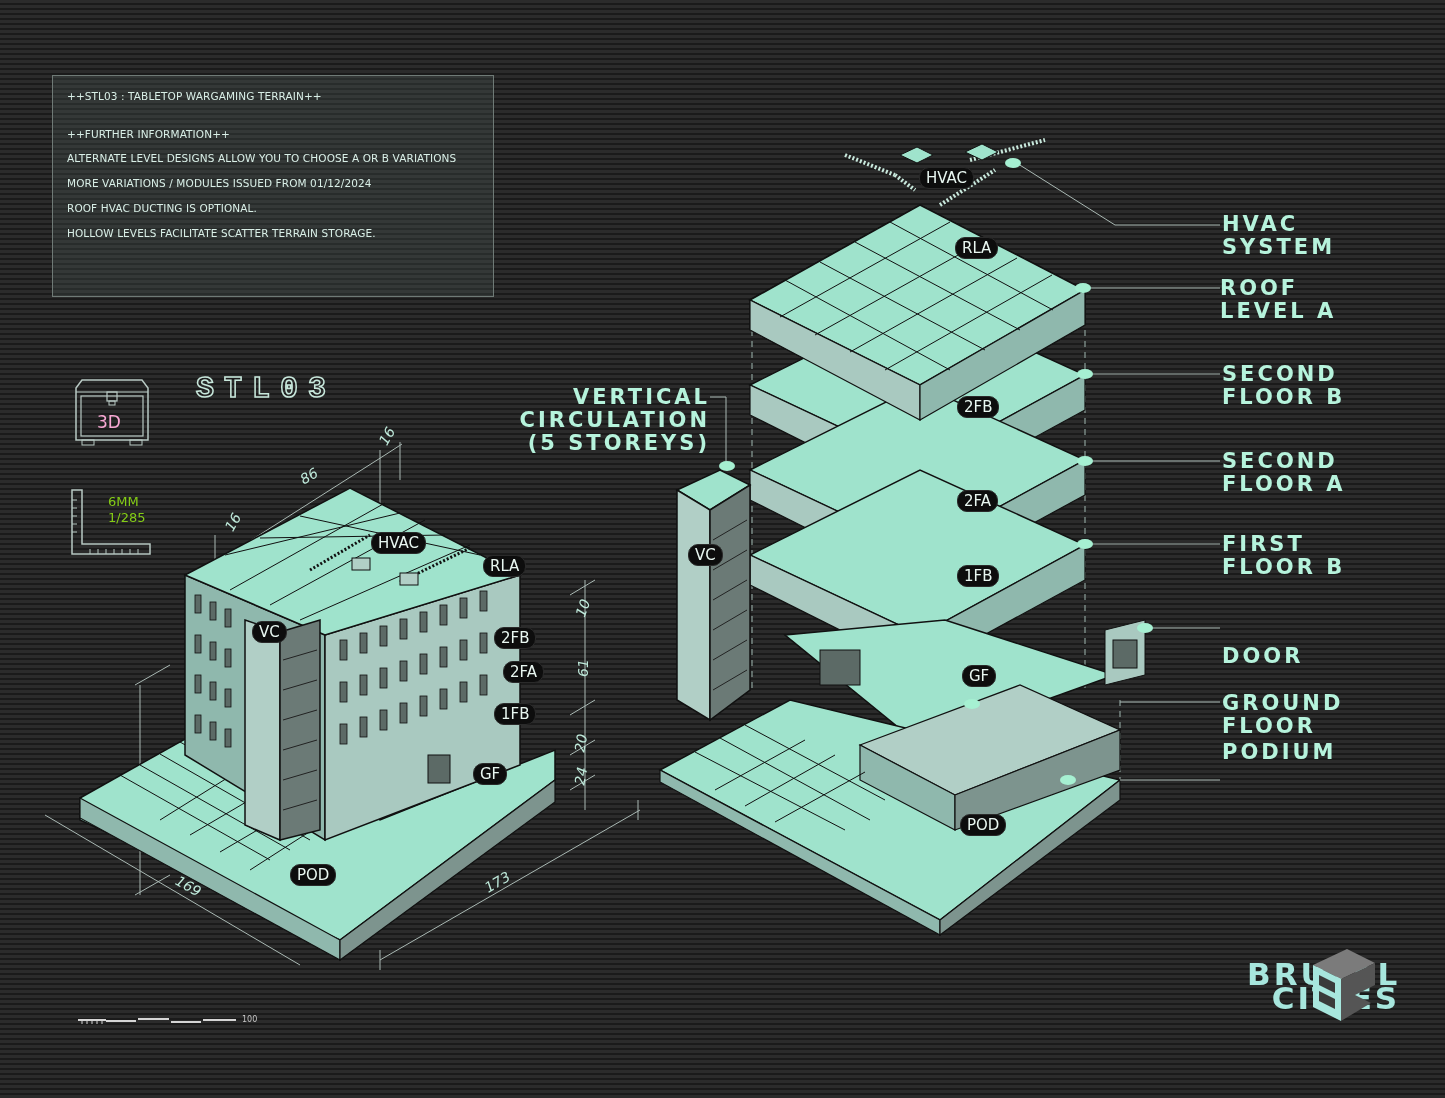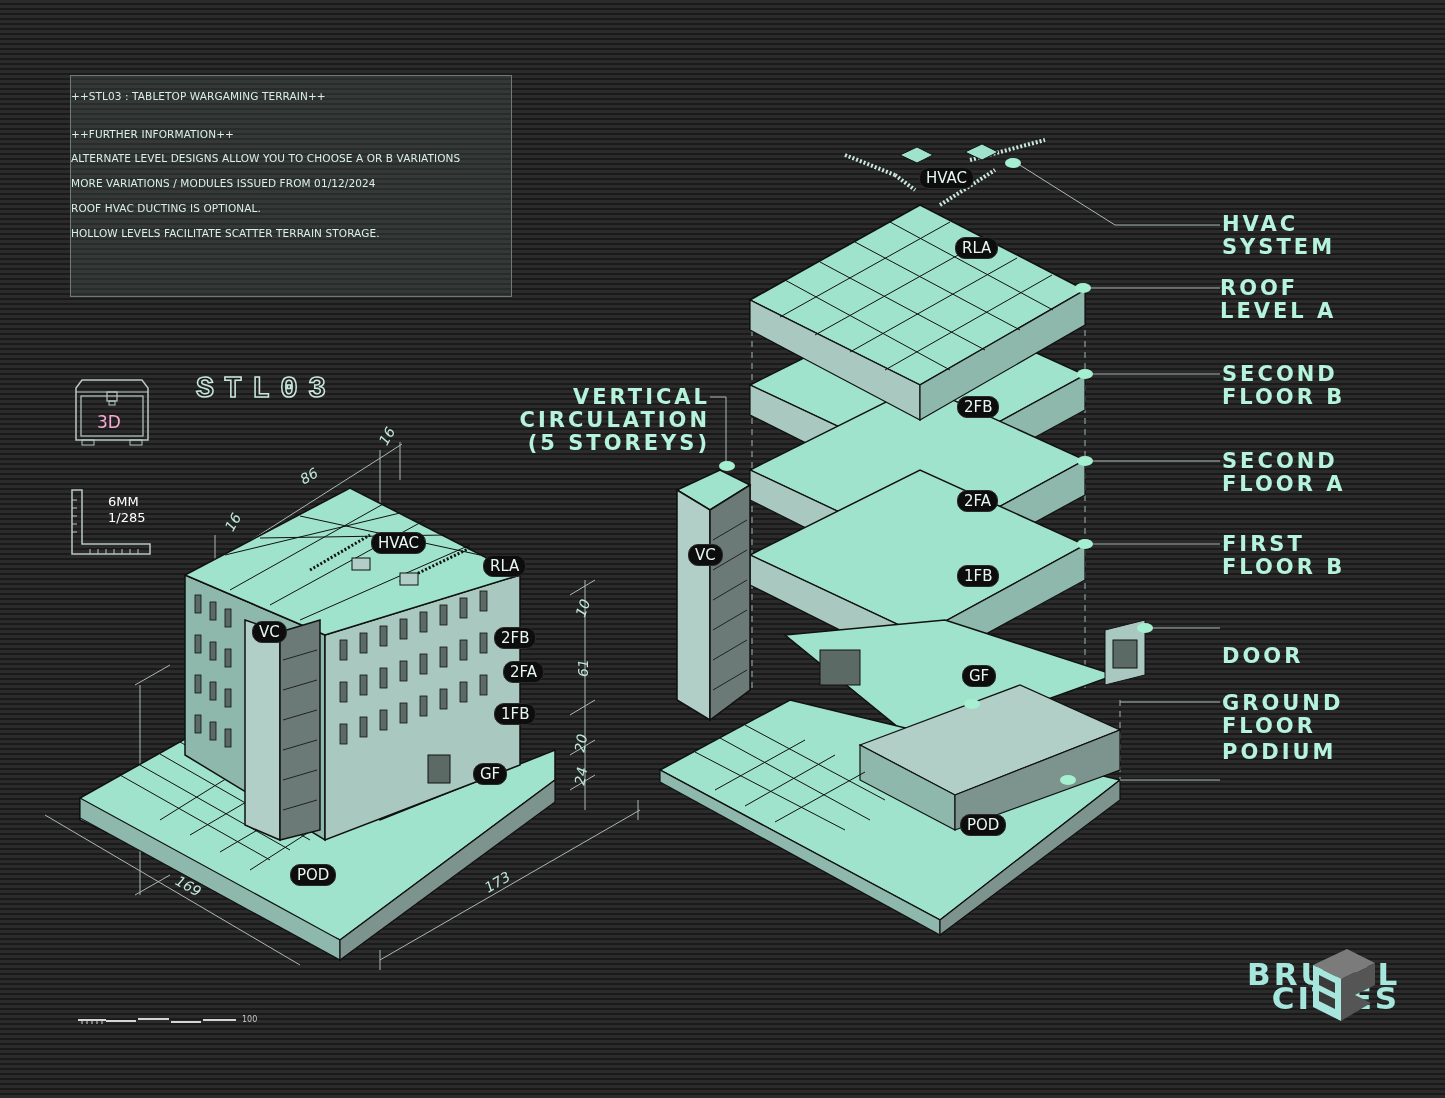--- a/index.html
+++ b/index.html
@@ -1,30 +1,30 @@
 <!DOCTYPE html>
 <html><head>
 <meta charset="utf-8">
 <style>
   html,body{margin:0;padding:0;}
   body{width:1445px;height:1098px;overflow:hidden;position:relative;
     background:#262626;
     background-image:repeating-linear-gradient(to bottom,#2b2b2b 0px,#2b2b2b 3px,#1a1a1a 3px,#1a1a1a 5px);
     font-family:"DejaVu Sans",sans-serif;color:#bfeadb;}
   .abs{position:absolute;}
-  .info-panel{left:70px;top:75px;width:442px;height:222px;border:1px solid #6f7a76;
-    background:rgba(70,80,78,0.35);box-sizing:border-box;padding:14px 0;}
+  .info-panel{left:52px;top:75px;width:442px;height:222px;border:1px solid #6f7a76;
+    background:rgba(70,80,78,0.35);box-sizing:border-box;padding:14px 14px;}
   .info-panel p{margin:0;font-size:10.5px;line-height:12px;color:#d9efe7;letter-spacing:0.1px;}
   .info-title{margin-bottom:26px!important;}
   .info-sub{margin-bottom:12px!important;}
   .info-line{margin-bottom:13px!important;}
   .big-label{font-family:"DejaVu Sans",sans-serif;font-weight:bold;font-size:21px;letter-spacing:3px;line-height:23px;color:#b6f3dc;}
   .stl-title{left:196px;top:372px;font-family:Liberation Mono, monospace;font-size:30px;font-weight:bold;letter-spacing:10px;
     color:transparent;-webkit-text-stroke:1.5px #c8e8dc;}
-  .scale-text{left:108px;top:494px;font-size:13px;line-height:16px;color:#ffffff;}
+  .scale-text{left:108px;top:494px;font-size:13px;line-height:16px;color:#84cc16;}
   .pill{position:absolute;background:#0d0d0d;color:#e9f7f1;font-size:15px;padding:1px 6px;border-radius:10px;line-height:18px;
     border:1px solid #2a2a2a;}
   .dim{position:absolute;font-size:14px;font-style:italic;color:#bfeadb;}
   .legend-dot{position:absolute;width:16px;height:10px;border-radius:50%;background:#a6f0d2;}
   .brand{left:1247px;top:962px;font-family:"DejaVu Sans",sans-serif;font-weight:bold;font-size:31px;line-height:24px;letter-spacing:3px;color:#a7e6dd;text-align:right;}
   .scalebar-text{left:242px;top:1015px;font-size:8px;color:#c5c5c5;}
 </style>
 </head>
 <body>
 

